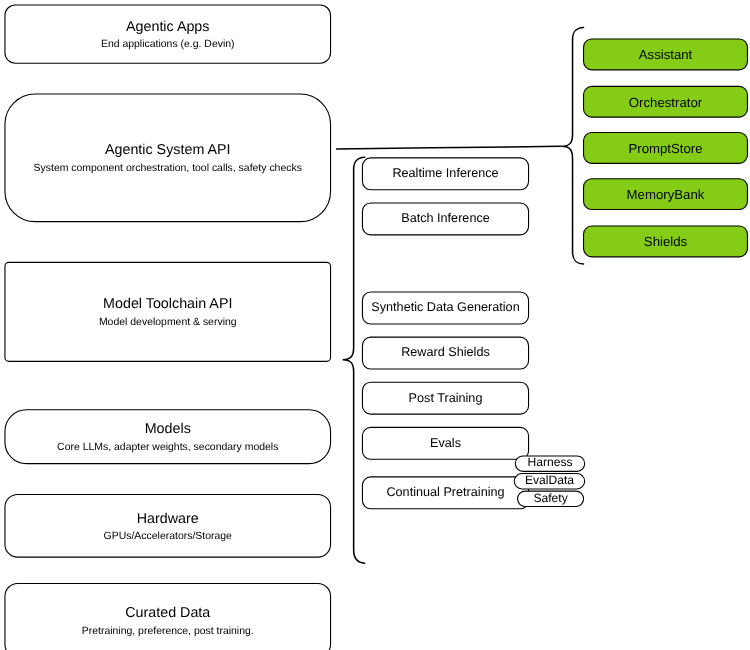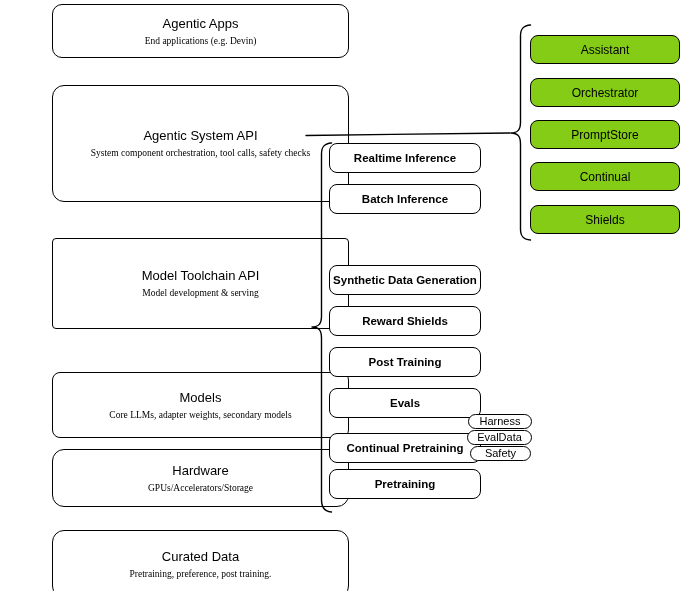--- a/index.html
+++ b/index.html
@@ -22,51 +22,48 @@
     left: 4px;
     width: 297px;
     box-sizing: border-box;
     border: 1.4px solid #000000;
     background: #ffffff;
     display: flex;
     flex-direction: column;
     align-items: center;
     justify-content: center;
     text-align: center;
-    margin-left: 48px;
   }
   .ltitle {
     font-size: 13px;
     line-height: 16px;
     white-space: nowrap;
   }
   .lsub {
     font-size: 9.5px;
     line-height: 12px;
     margin-top: 3px;
     white-space: nowrap;
-    font-family: Liberation Serif, serif;
   }
   
   .mbox {
     position: absolute;
     left: 329px;
     width: 152px;
     height: 30px;
     box-sizing: border-box;
     border: 1.4px solid #000000;
     border-radius: 8px;
     background: #ffffff;
     display: flex;
     align-items: center;
     justify-content: center;
     font-size: 11.5px;
     white-space: nowrap;
     z-index: 2;
-    font-weight: bold;
   }
   
   .rbox {
     position: absolute;
     left: 530px;
     width: 150px;
     height: 29px;
     box-sizing: border-box;
     border: 1.4px solid #000000;
     border-radius: 8px;
@@ -121,31 +118,31 @@
     <path d="M 306 135.5 C 370 134.5 455 133.8 510 133"></path>
     <path d="M 331.5 143 C 324 143.5 321.5 147 321.5 154 L 321.5 316 C 321.5 323 319.5 327 311.5 327 C 319.5 327 321.5 331 321.5 338 L 321.5 500 C 321.5 507 324 511.5 331.5 512"></path>
     <path d="M 530.5 25 C 523 25.5 520.5 29 520.5 36 L 520.5 122 C 520.5 129 518.5 133 510.5 133 C 518.5 133 520.5 137 520.5 144 L 520.5 229 C 520.5 236 523 239.5 530.5 240"></path>
   </svg>
 
   <div class="lbox" style="top:4px;height:54px;border-radius:10px">
     <div class="ltitle">Agentic Apps</div>
     <div class="lsub">End applications (e.g. Devin)</div>
   </div>
 
-  <div class="lbox" style="top:85px;height:117px;border-radius:12px">
+  <div class="lbox" style="top:85px;height:117px;border-radius:28px">
     <div class="ltitle">Agentic System API</div>
     <div class="lsub">System component orchestration, tool calls, safety checks</div>
   </div>
 
   <div class="lbox" style="top:238px;height:91px;border-radius:4px">
     <div class="ltitle">Model Toolchain API</div>
     <div class="lsub">Model development &amp; serving</div>
   </div>
 
-  <div class="lbox" style="top:372px;height:66px;border-radius:8px">
+  <div class="lbox" style="top:372px;height:50px;border-radius:20px">
     <div class="ltitle">Models</div>
     <div class="lsub">Core LLMs, adapter weights, secondary models</div>
   </div>
 
   <div class="lbox" style="top:449px;height:58px;border-radius:12px">
     <div class="ltitle">Hardware</div>
     <div class="lsub">GPUs/Accelerators/Storage</div>
   </div>
 
   <div class="lbox" style="top:530px;height:68px;border-radius:12px">
@@ -153,25 +150,24 @@
     <div class="lsub">Pretraining, preference, post training.</div>
   </div>
 
   <div class="mbox" style="top:143px">Realtime Inference</div>
   <div class="mbox" style="top:184px">Batch Inference</div>
   <div class="mbox" style="top:265px">Synthetic Data Generation</div>
   <div class="mbox" style="top:306px">Reward Shields</div>
   <div class="mbox" style="top:347px">Post Training</div>
   <div class="mbox" style="top:388px">Evals</div>
   <div class="mbox" style="top:433px">Continual Pretraining</div>
-  <div class="mbox" style="top:469px">Pretraining</div>
 
   <div class="pill" style="left:468px;top:378px;width:64px">Harness</div>
   <div class="pill" style="left:467px;top:394px;width:65px">EvalData</div>
   <div class="pill" style="left:470px;top:410px;width:61px">Safety</div>
 
   <div class="rbox" style="top:35px">Assistant</div>
   <div class="rbox" style="top:78px">Orchestrator</div>
   <div class="rbox" style="top:120px">PromptStore</div>
-  <div class="rbox" style="top:162px">Continual</div>
+  <div class="rbox" style="top:162px">MemoryBank</div>
   <div class="rbox" style="top:205px">Shields</div>
 
 </div>
 
 </body></html>

